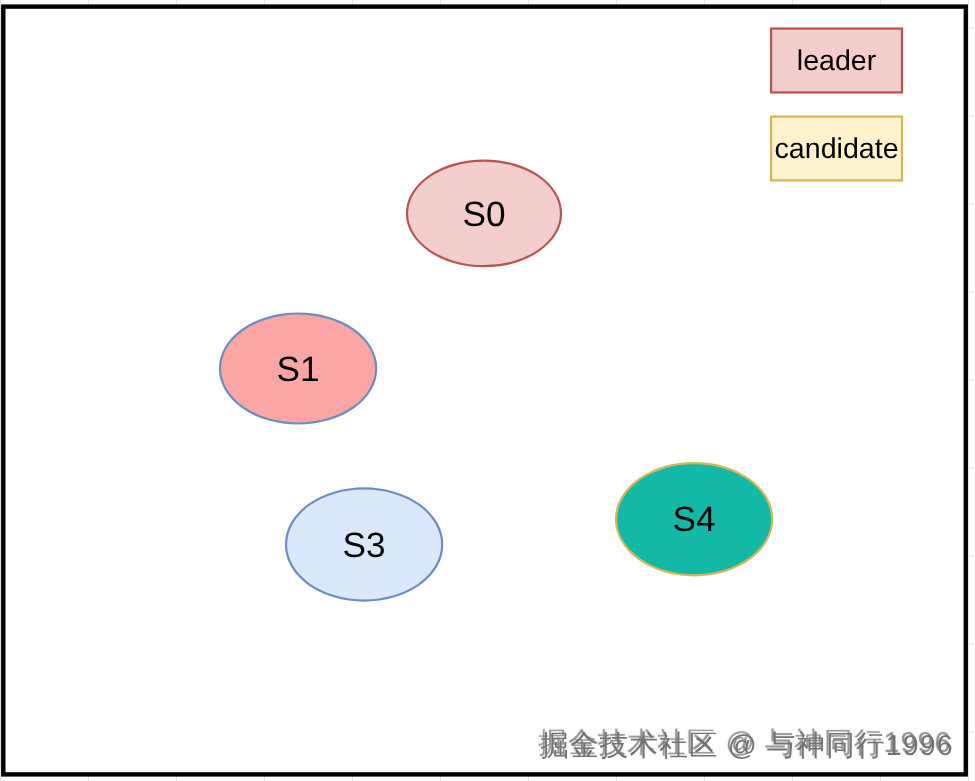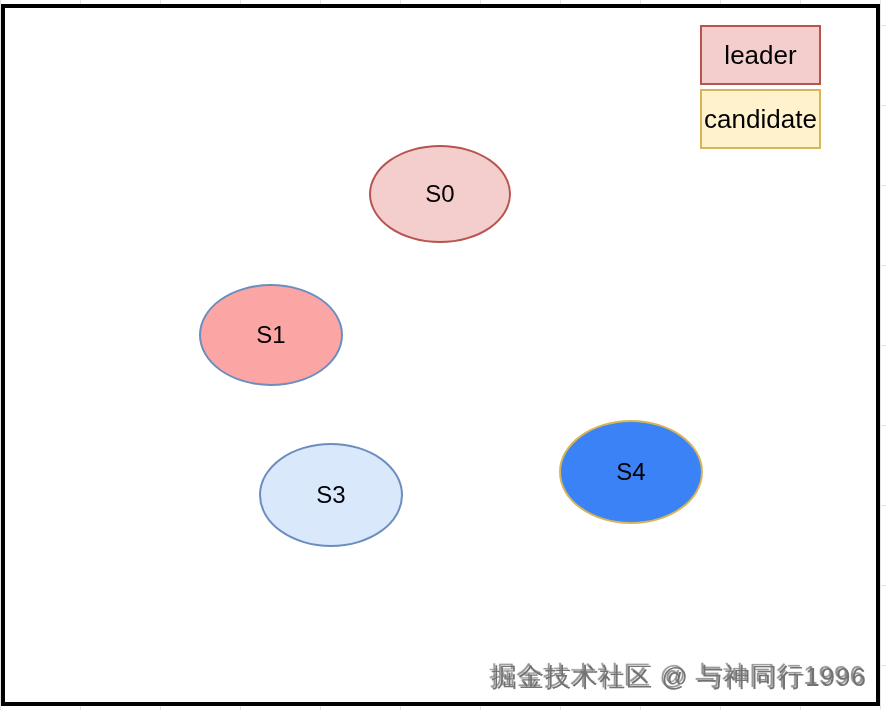--- a/index.html
+++ b/index.html
@@ -38,37 +38,37 @@
   .legend {
     position: absolute;
     left: 700px;
     top: 25px;
     width: 121px;
   }
   .legend-box {
     box-sizing: border-box;
     width: 121px;
     height: 60px;
-    margin-bottom: 4px;
+    margin-bottom: 20px;
     border: 2px solid #888;
     display: flex;
     align-items: center;
     justify-content: center;
     font-size: 26px;
     color: #000000;
   }
   .node {
     position: absolute;
     box-sizing: border-box;
     border: 2px solid #888;
     border-radius: 50%;
     display: flex;
     align-items: center;
     justify-content: center;
-    font-size: 24px;
+    font-size: 32px;
     color: #000000;
   }
   .node-s0 { left: 369px; top: 145px; width: 142px; height:  98px; }
   .node-s1 { left: 199px; top: 284px; width: 144px; height: 102px; }
   .node-s2 { left: 508px; top: 264px; width: 144px; height: 102px; }
   .node-s3 { left: 259px; top: 443px; width: 144px; height: 104px; }
   .node-s4 { left: 559px; top: 420px; width: 144px; height: 104px; }
   .watermark {
     position: absolute;
     top: 660px;
@@ -104,18 +104,18 @@
 
   <div class="node node-s1" style="background-color: #fca5a5; border-color: rgb(108, 142, 191);">
     <span class="node-label">S1</span>
   </div>
 
 
   <div class="node node-s3" style="background-color: rgb(218, 232, 252); border-color: rgb(108, 142, 191);">
     <span class="node-label">S3</span>
   </div>
 
-  <div class="node node-s4" style="background-color: #3b82f6; border-color: rgb(214, 182, 86);">
+  <div class="node node-s4" style="background-color: #14b8a6; border-color: rgb(214, 182, 86);">
     <span class="node-label">S4</span>
   </div>
 
   <div class="watermark">掘金技术社区 @ 与神同行1996</div>
 </div>
 
 </body></html>

